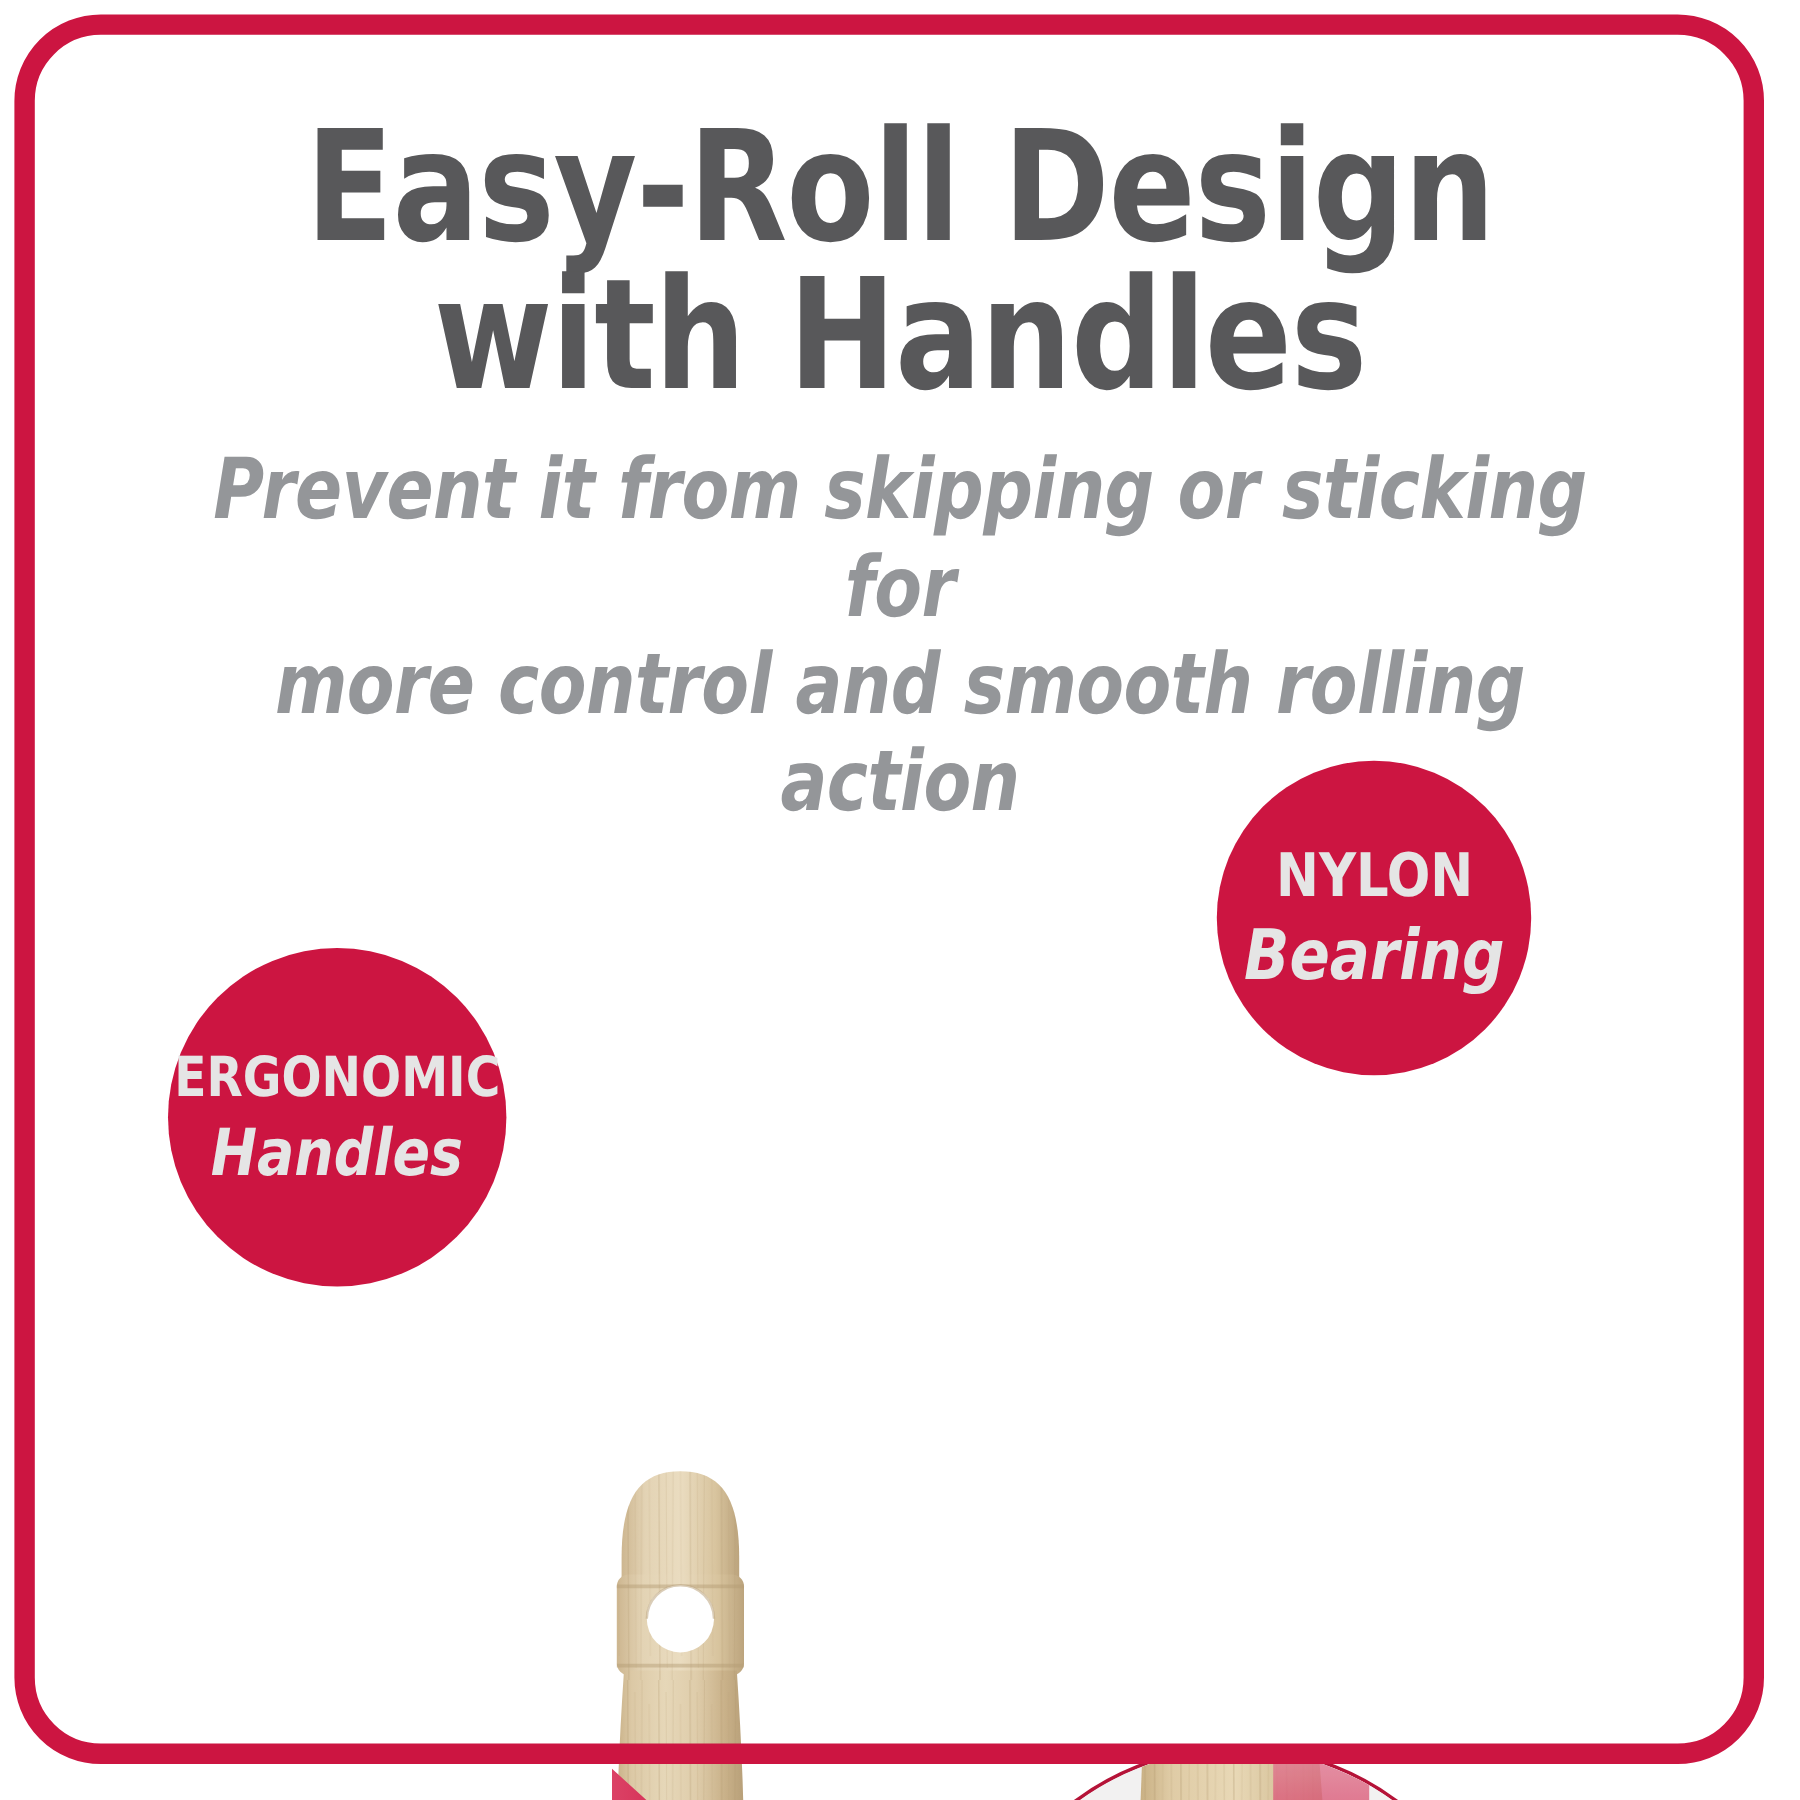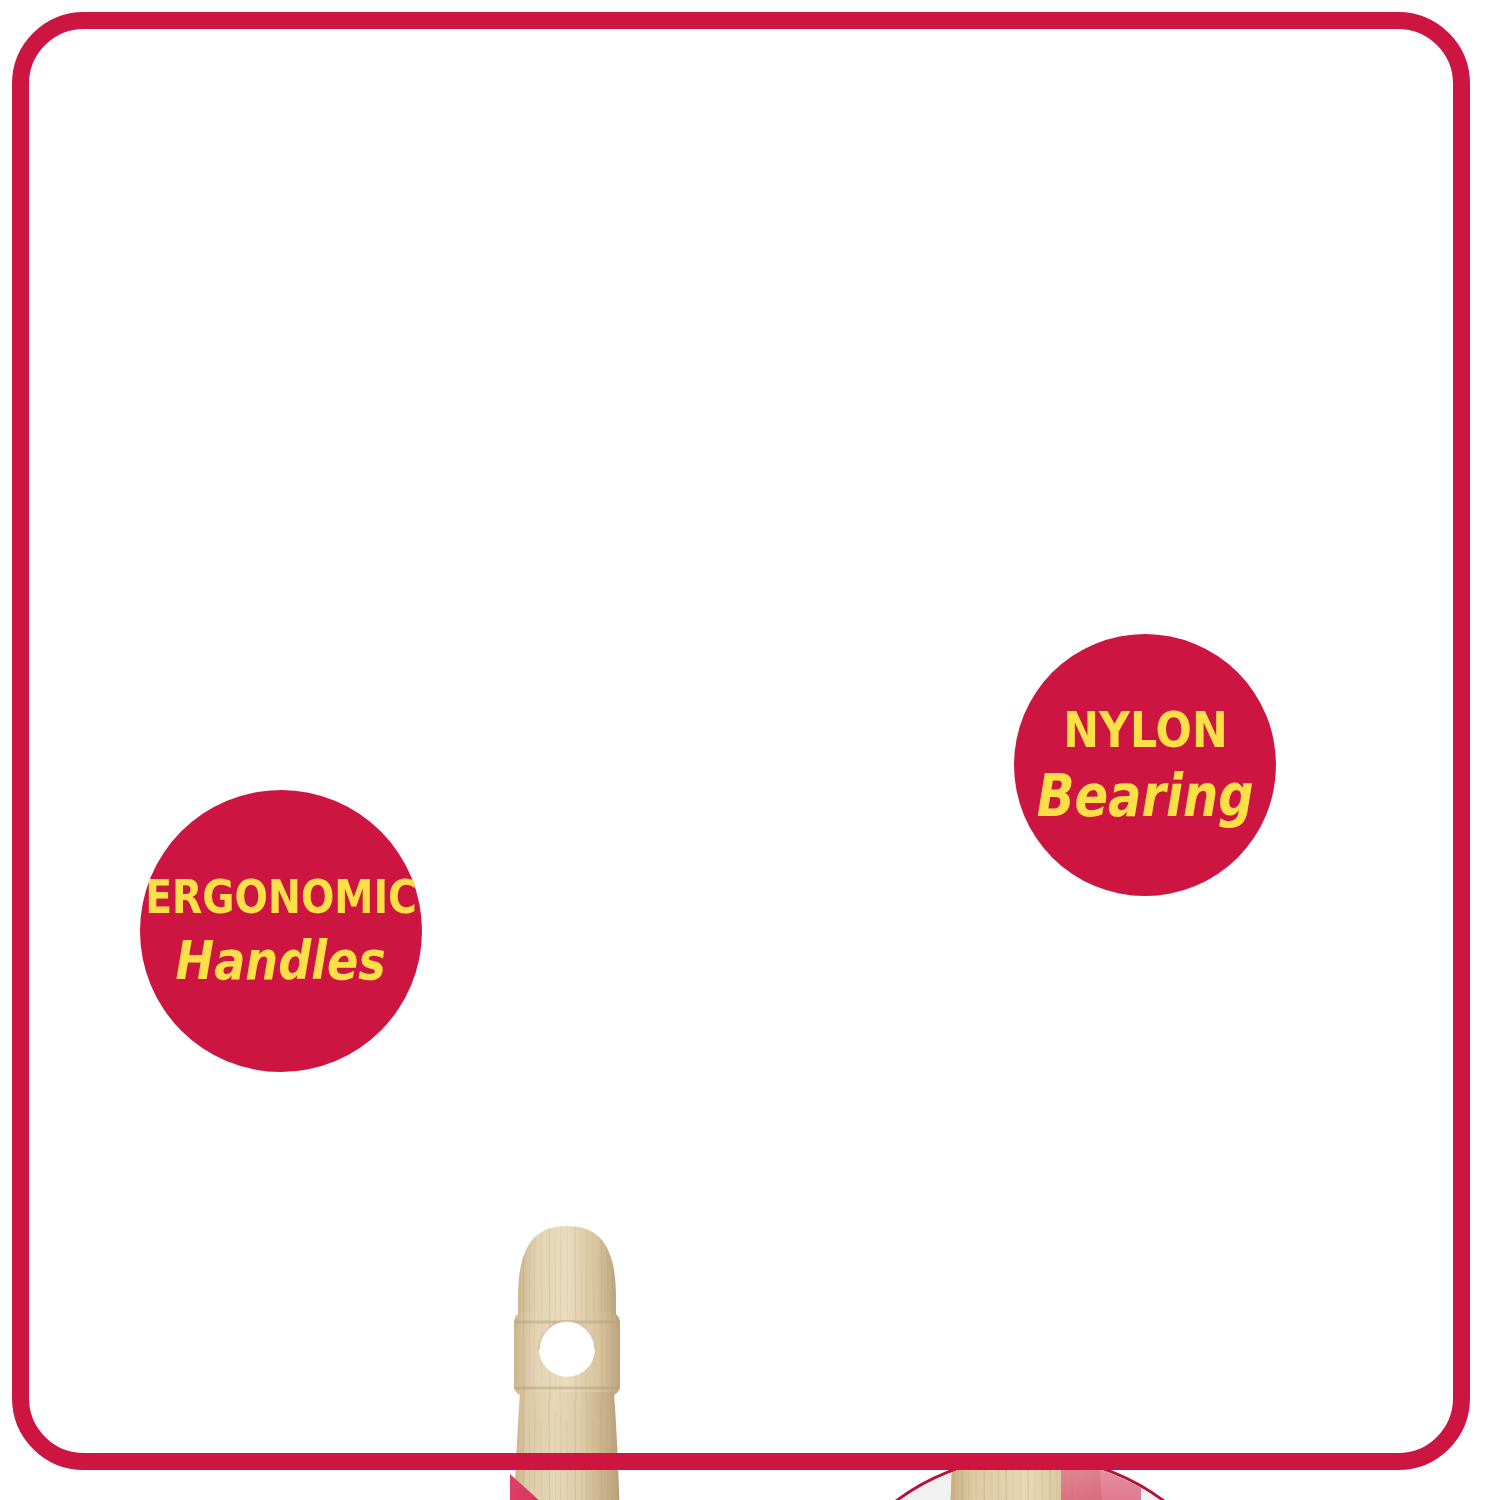--- a/index.html
+++ b/index.html
@@ -119,21 +119,21 @@
     position: absolute;
     left: -3px;
     top: -3px;
   }
 
   
   .badge {
     position: absolute;
     border-radius: 50%;
     background: #CC1541;
-    color: #fde047;
+    color: #e5e5e5;
     display: flex;
     flex-direction: column;
     align-items: center;
     justify-content: center;
     text-align: center;
     z-index: 20;
   }
   .badge-ergonomic {
     left: 140px;
     top: 790px;
@@ -358,20 +358,26 @@
           <path d="M434 300 C434 234 386 206 306 206 L282 206 L282 470 L434 470 Z" fill="#BCAB8F" opacity="0.18"></path>
 
           <g opacity="0.93">
             <path d="M256 -30 L336 -30 L336 126 L392 126 L296 214 L200 126 L256 126 Z" fill="url(#arrowDownGrad)" opacity="0.88"></path>
           </g>
         </g>
       </svg>
     </div>
   </div>
 
+  <div class="text-block">
+    <div class="headline">Easy-Roll Design
+with Handles</div>
+    <div class="subhead">Prevent it from skipping or sticking for
+more control and smooth rolling action</div>
+  </div>
 
   <div class="badge badge-ergonomic">
     <div class="badge-title">ERGONOMIC</div>
     <div class="badge-sub">Handles</div>
   </div>
 
   <div class="badge badge-nylon">
     <div class="badge-title">NYLON</div>
     <div class="badge-sub">Bearing</div>
   </div>

